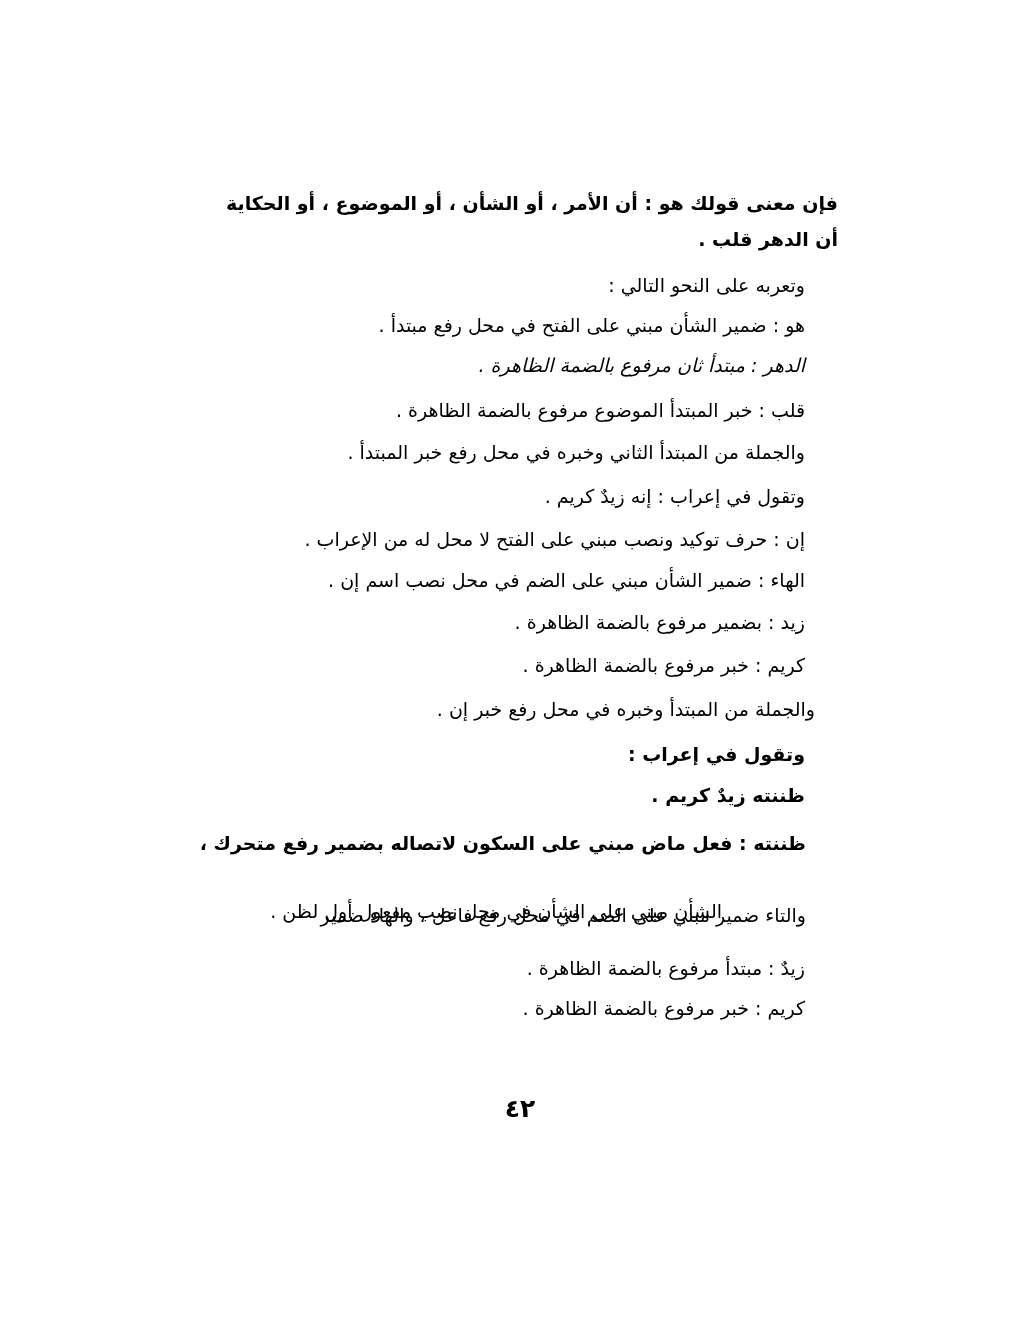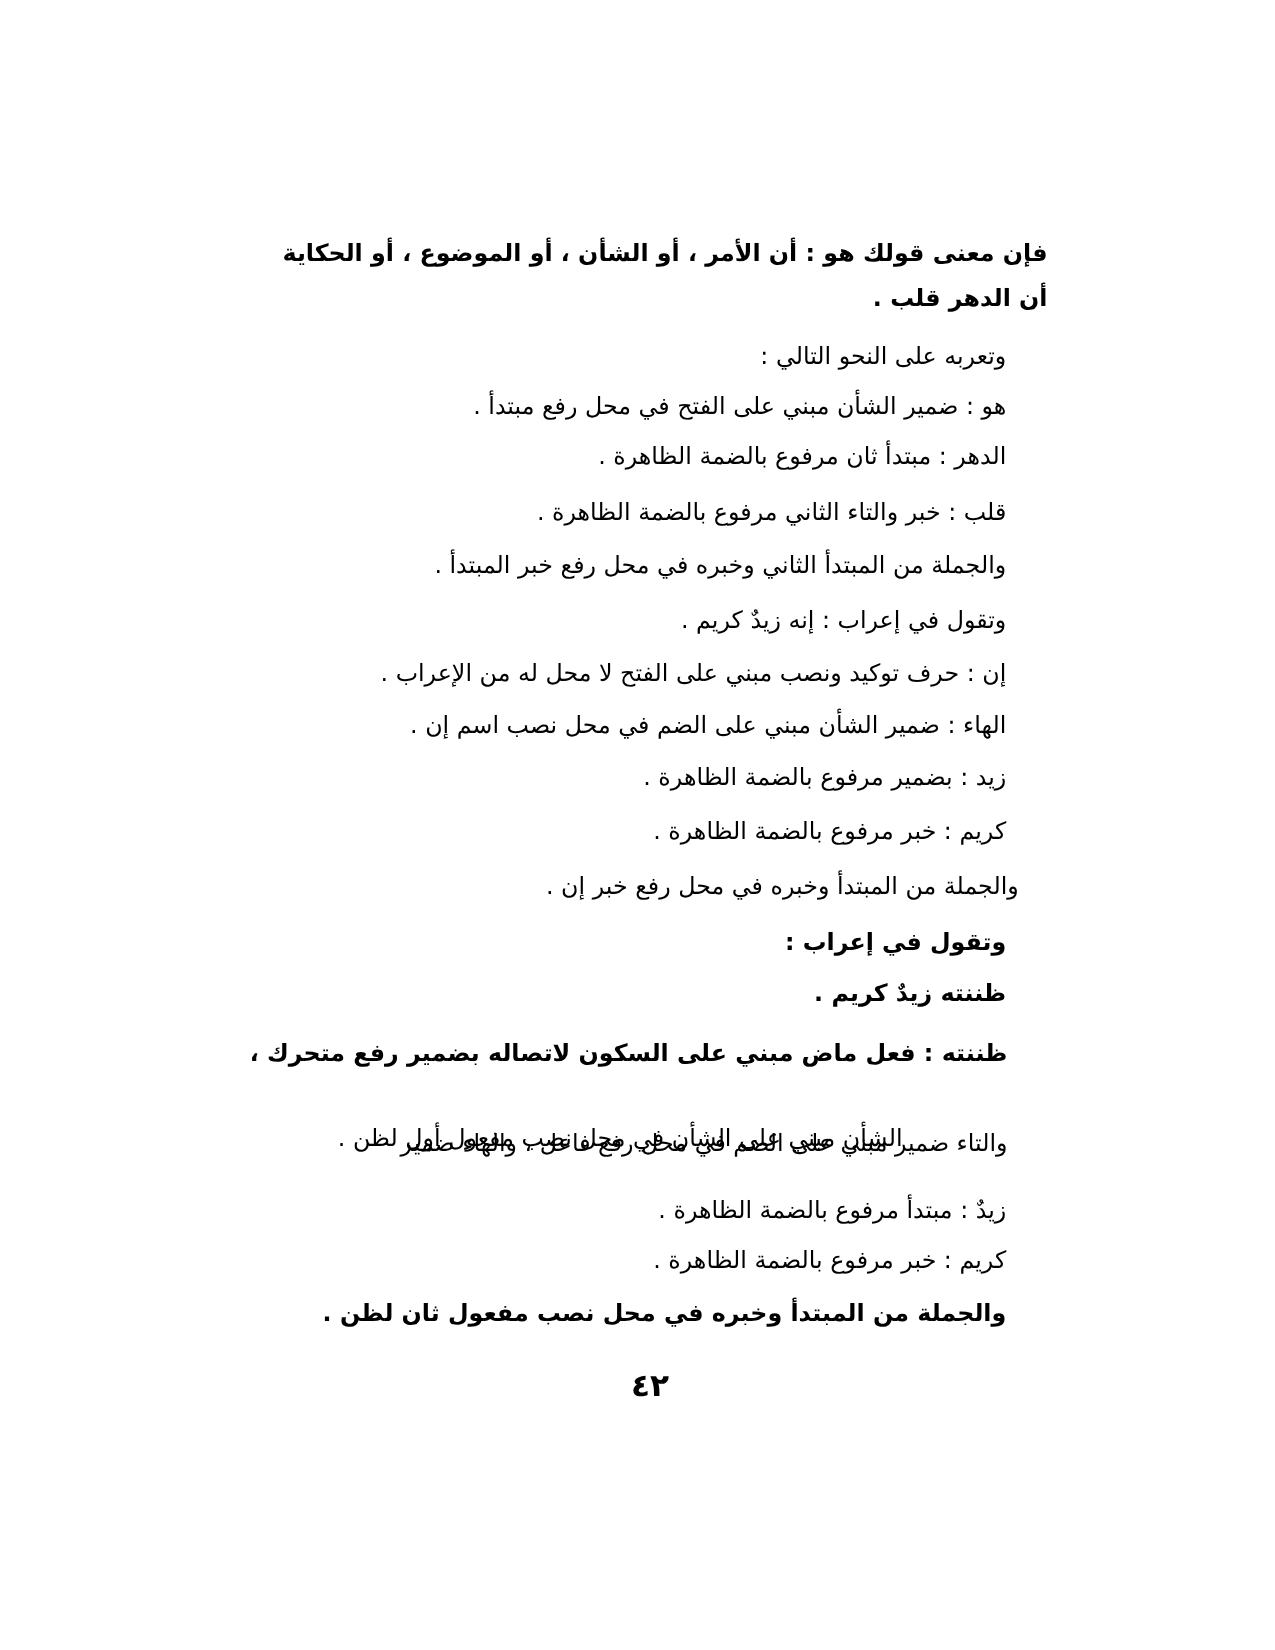--- a/index.html
+++ b/index.html
@@ -22,34 +22,33 @@
 </head>
 <body>
 
 <div class="page">
 
   <div class="line bold" style="right:182px; top:190px;">فإن معنى قولك هو : أن الأمر ، أو الشأن ، أو الموضوع ، أو الحكاية</div>
   <div class="line bold" style="right:182px; top:226px;">أن الدهر قلب .</div>
 
   <div class="line" style="right:215px; top:272px;">وتعربه على النحو التالي :</div>
   <div class="line" style="right:215px; top:312px;">هو : ضمير الشأن مبني على الفتح في محل رفع مبتدأ .</div>
-  <div class="line" style="right:215px; top:352px;">الدهر : مبتدأ ثان مرفوع بالضمة الظاهرة .</div>
-  <div class="line" style="right:215px; top:397px;">قلب : خبر والتاء الثاني مرفوع بالضمة الظاهرة .</div>
+  <div class="line" style="right:215px; top:352px;font-style:italic;">الدهر : مبتدأ ثان مرفوع بالضمة الظاهرة .</div>
+  <div class="line" style="right:215px; top:397px;">قلب : خبر المبتدأ الموضوع مرفوع بالضمة الظاهرة .</div>
   <div class="line" style="right:215px; top:439px;text-align:right;">والجملة من المبتدأ الثاني وخبره في محل رفع خبر المبتدأ .</div>
   <div class="line" style="right:215px; top:483px;">وتقول في إعراب : إنه زيدٌ كريم .</div>
   <div class="line" style="right:215px; top:526px;">إن : حرف توكيد ونصب مبني على الفتح لا محل له من الإعراب .</div>
   <div class="line" style="right:215px; top:567px;">الهاء : ضمير الشأن مبني على الضم في محل نصب اسم إن .</div>
   <div class="line" style="right:215px; top:609px;">زيد : بضمير مرفوع بالضمة الظاهرة .</div>
   <div class="line" style="right:215px; top:652px;">كريم : خبر مرفوع بالضمة الظاهرة .</div>
   <div class="line" style="right:205px; top:696px;">والجملة من المبتدأ وخبره في محل رفع خبر إن .</div>
   <div class="line bold" style="right:215px; top:741px;">وتقول في إعراب :</div>
   <div class="line bold" style="right:215px; top:782px;">ظننته زيدٌ كريم .</div>
 
   <div class="line bold" style="right:214px; top:830px;">ظننته : فعل ماض مبني على السكون لاتصاله بضمير رفع متحرك ،</div>
   <div class="line" style="right:214px; top:902px;">والتاء ضمير مبني على الضم في محل رفع فاعل ، والهاء ضمير</div>
   <div class="line" style="right:298px; top:898px;">الشأن مبني على الشأن في محل نصب مفعول أول لظن .</div>
 
   <div class="line" style="right:215px; top:955px;">زيدٌ : مبتدأ مرفوع بالضمة الظاهرة .</div>
   <div class="line" style="right:215px; top:995px;">كريم : خبر مرفوع بالضمة الظاهرة .</div>
-  <div class="line bold" style="right:215px; top:1038px;">والجملة من المبتدأ وخبره في محل نصب مفعول ثان لظن .</div>
 
   <div class="pnum">٤٢</div>
 </div>
 
 </body></html>

